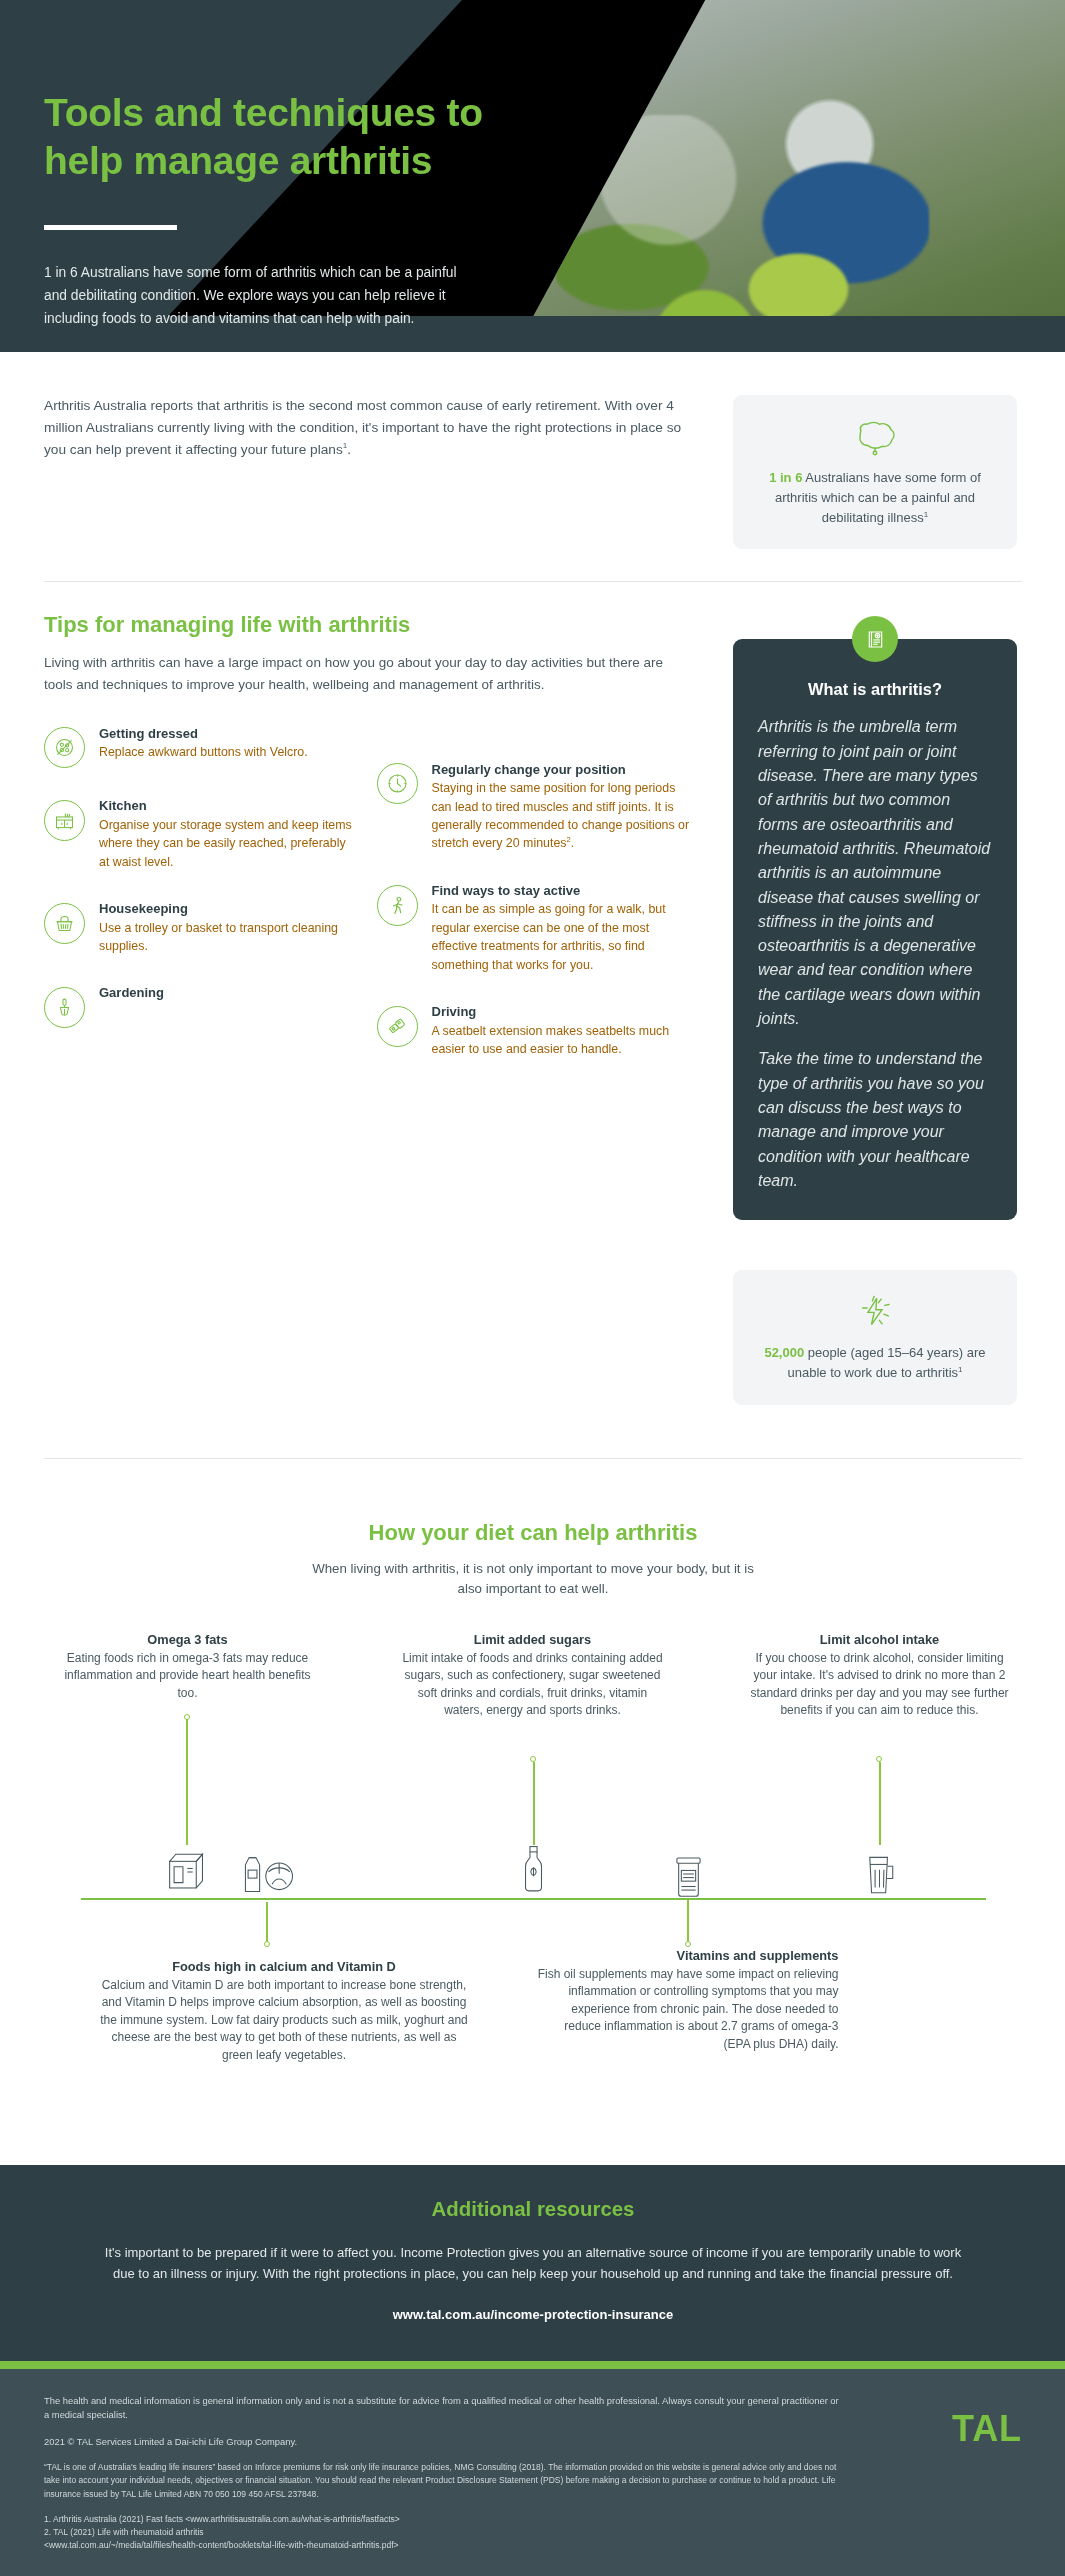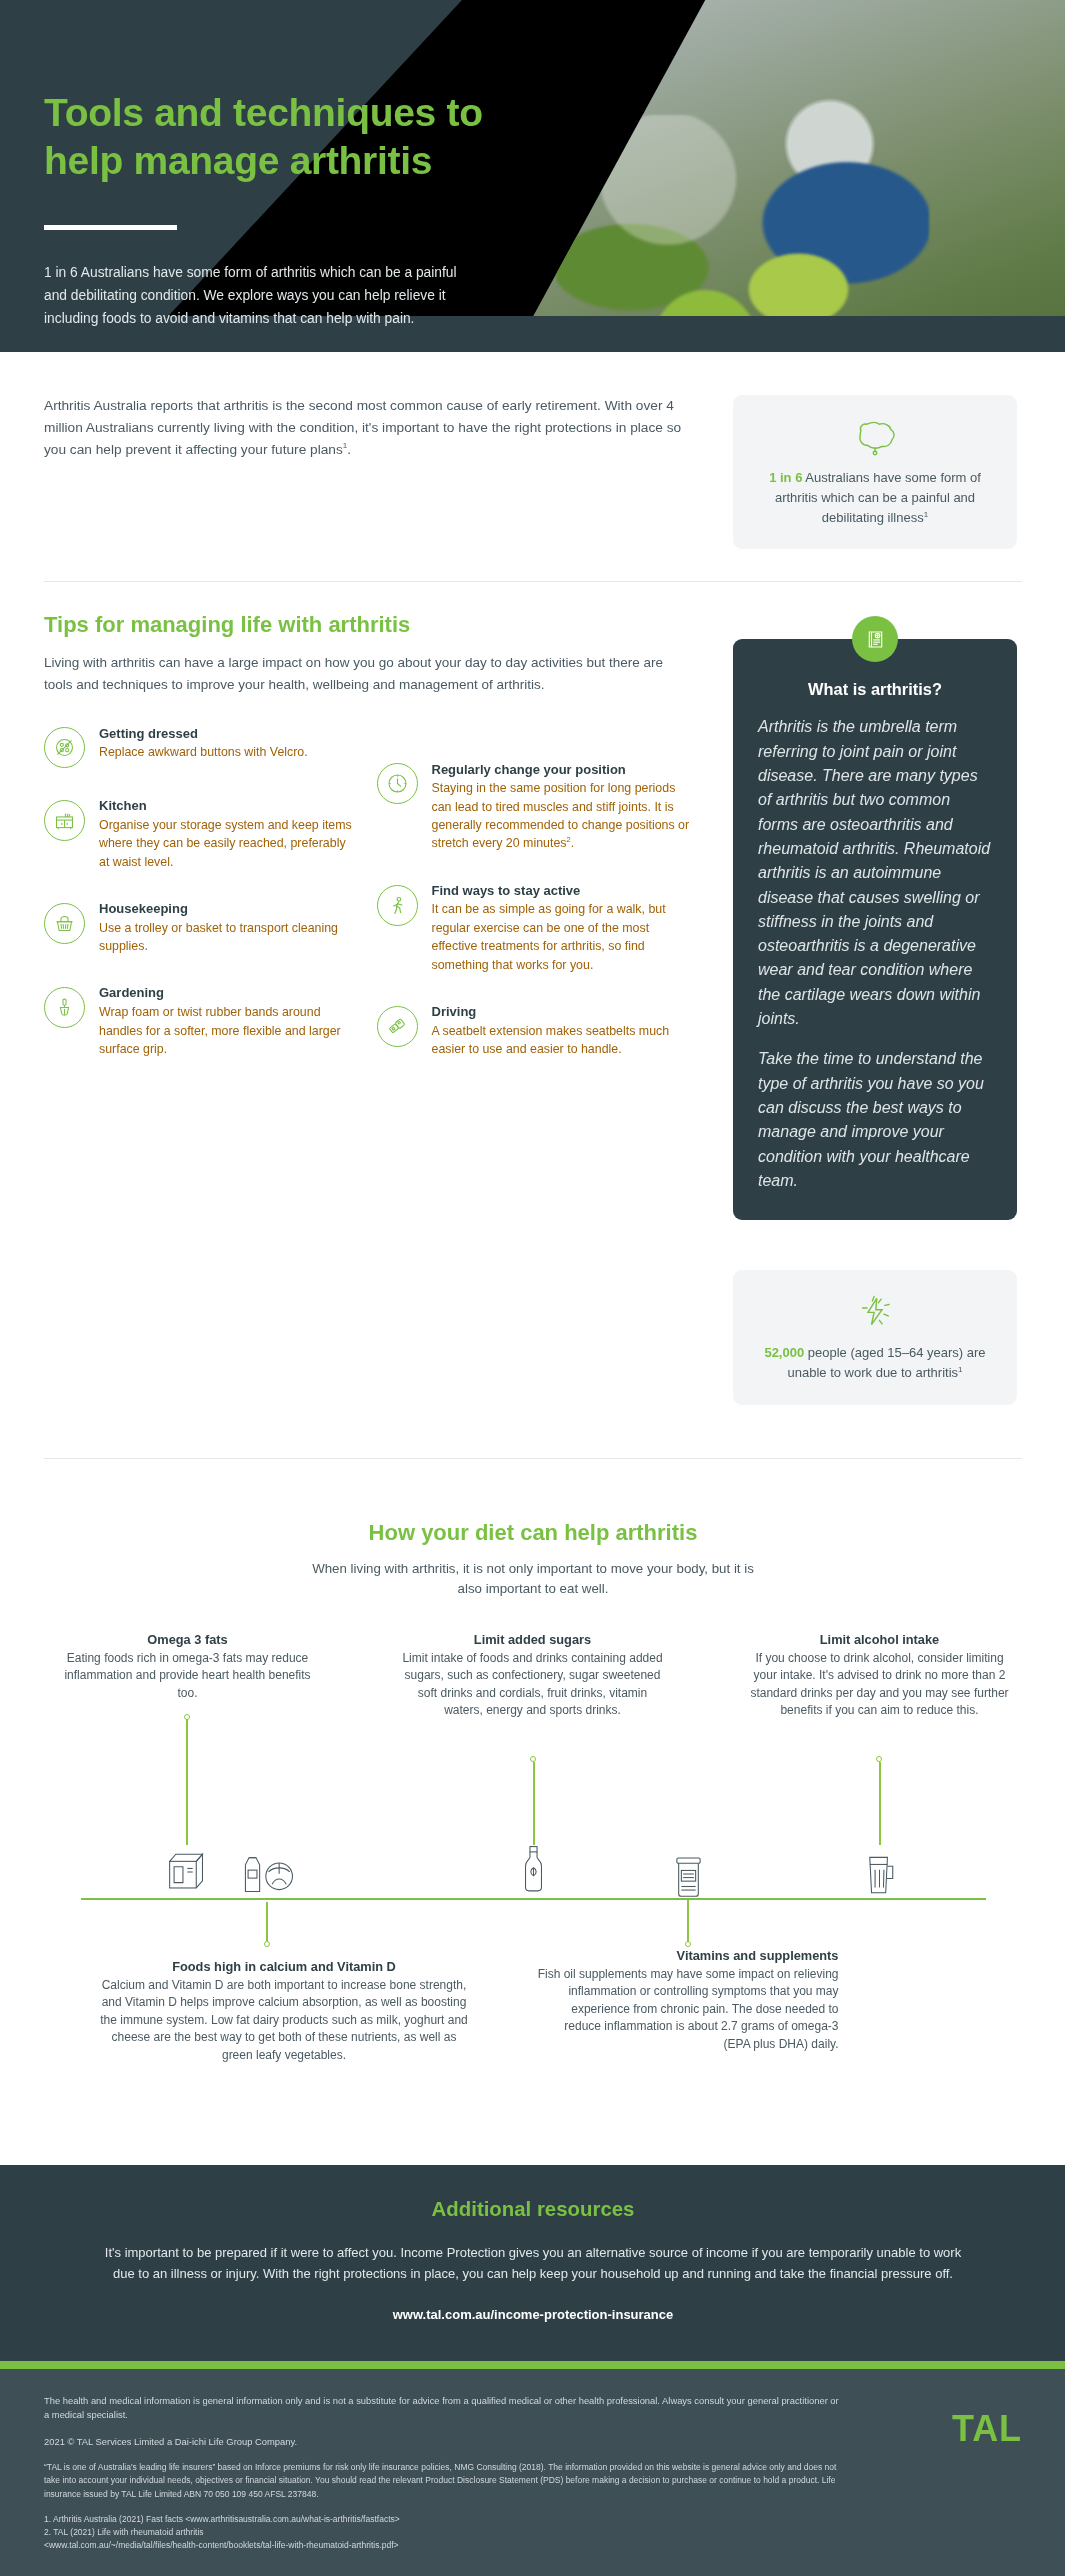--- a/index.html
+++ b/index.html
@@ -291,21 +291,20 @@
           <div class="tip-icon">
             <svg width="23" height="23" viewBox="0 0 26 26" fill="none" stroke="#7ac143" stroke-width="1.2">
               <rect x="11.3" y="3.5" width="3.4" height="7" rx="1.4"></rect>
               <line x1="13" y1="10.5" x2="13" y2="13"></line>
               <path d="M8.4 13 L17.6 13 L16 20 A3.6 3.6 0 0 1 10 20 Z"></path>
               <line x1="13" y1="14.5" x2="13" y2="21"></line>
             </svg>
           </div>
           <div class="tip-body">
             <div class="tip-title">Gardening</div>
-            <div class="tip-desc">Wrap foam or twist rubber bands around handles for a softer, more flexible and larger surface grip.</div>
           </div>
         </div>
       </div>
 
       <div class="tips-col offset">
 
         <div class="tip">
           <div class="tip-icon">
             <svg width="25" height="25" viewBox="0 0 28 28" fill="none" stroke="#7ac143" stroke-width="1.2">
               <circle cx="14" cy="14" r="9.5"></circle>

